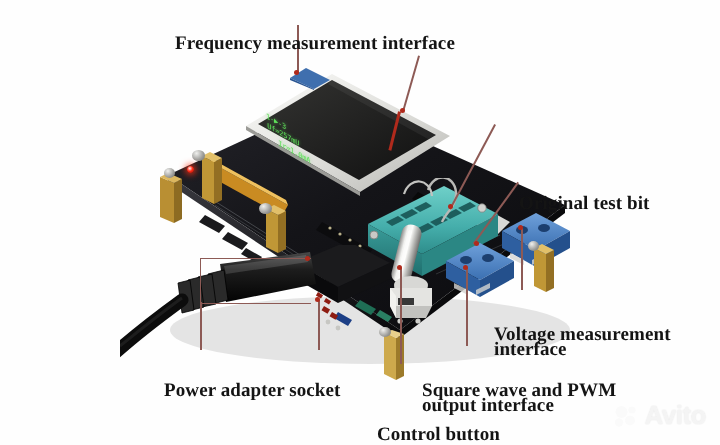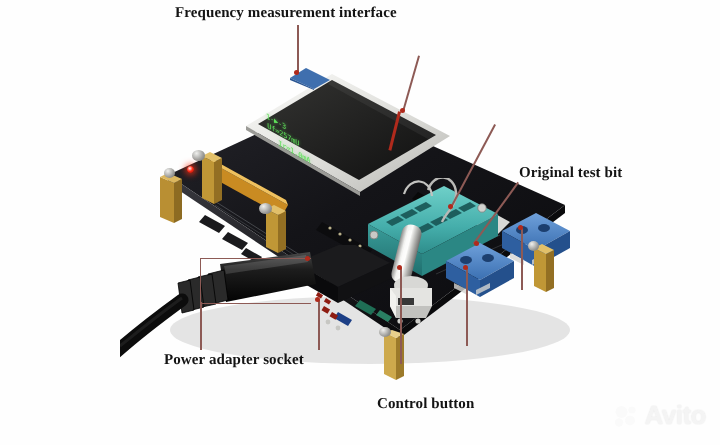--- a/index.html
+++ b/index.html
@@ -8,25 +8,26 @@
     width:720px;height:445px;overflow:hidden;position:relative;
   }
   #stage{position:absolute;left:0;top:0;width:720px;height:445px;background:#fefefe;overflow:hidden;}
 
   
   .lbl{
     position:absolute;
     font-family:"Liberation Serif", serif;
     font-weight:bold;
     color:#141414;
-    font-size:15px;
+    font-size:19px;
     line-height:14.5px;
     letter-spacing:.1px;
     white-space:pre-line;
     text-rendering:geometricPrecision;
+    margin-top:31px;
   }
 
   
   .ln{position:absolute;background:#8d5a55;}
   .ln.v{width:1.6px;}
   .diag{position:absolute;transform-origin:0 0;height:1.6px;background:#8d5a55;}
   .dot{position:absolute;width:5px;height:5px;border-radius:50%;background:#b02a1c;}
   .brk{position:absolute;border:1.7px solid #8d5a55;border-right:none;}
 
   
@@ -357,26 +358,30 @@
   <div class="brk" style="left:200px;top:258px;width:110px;height:44px;"></div>
   <div class="dot" style="left:305px;top:256px;"></div>
   <div class="ln v" style="left:200px;top:302px;height:48px;"></div>
 
   <div class="lbl" style="left:175px;top:6px;">Frequency measurement interface</div>
 
 
 
   <div class="lbl" style="left:519px;top:166px;">Original test bit</div>
 
+  <div class="lbl" style="left:494px;top:297px;">Voltage measurement
+interface</div>
 
   <div class="lbl" style="left:164px;top:353px;">Power adapter socket</div>
 
 
   <div class="lbl" style="left:377px;top:397px;">Control button</div>
 
+  <div class="lbl" style="left:422px;top:353px;">Square wave and PWM
+output interface</div>
 
   <div id="wm">
     <svg width="26" height="22" viewBox="0 0 26 22">
       <circle cx="7.5" cy="7" r="6" fill="#fafafa"></circle>
       <circle cx="18" cy="5" r="3.6" fill="#fafafa"></circle>
       <circle cx="5" cy="17.5" r="4.2" fill="#fafafa"></circle>
       <circle cx="16" cy="15.5" r="5" fill="#fafafa"></circle>
     </svg>
     <span class="wtxt">Avito</span>
   </div>

